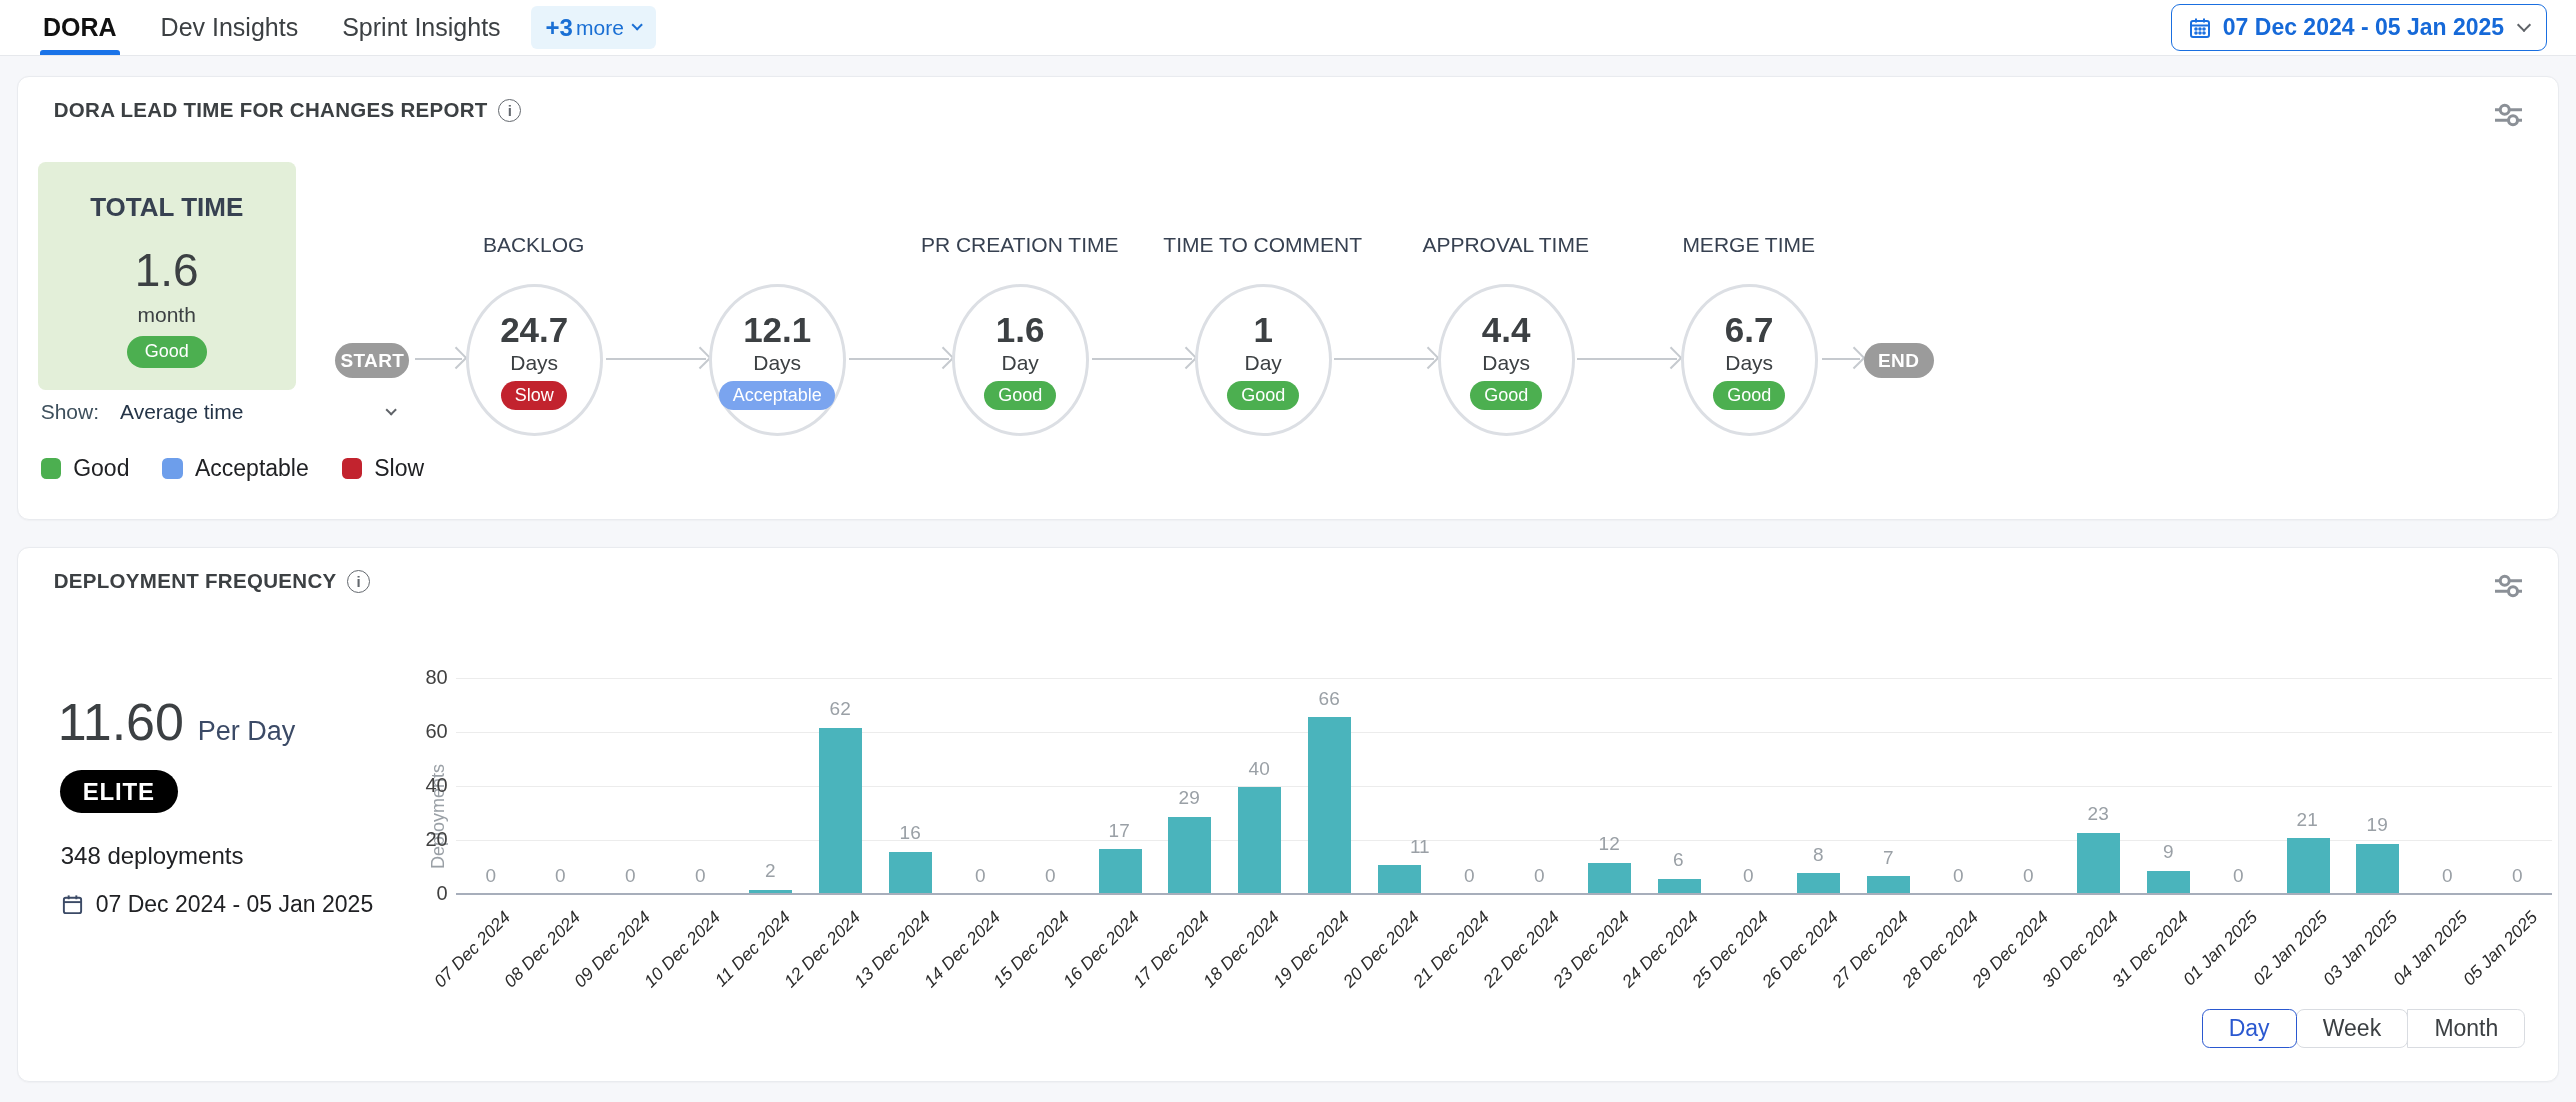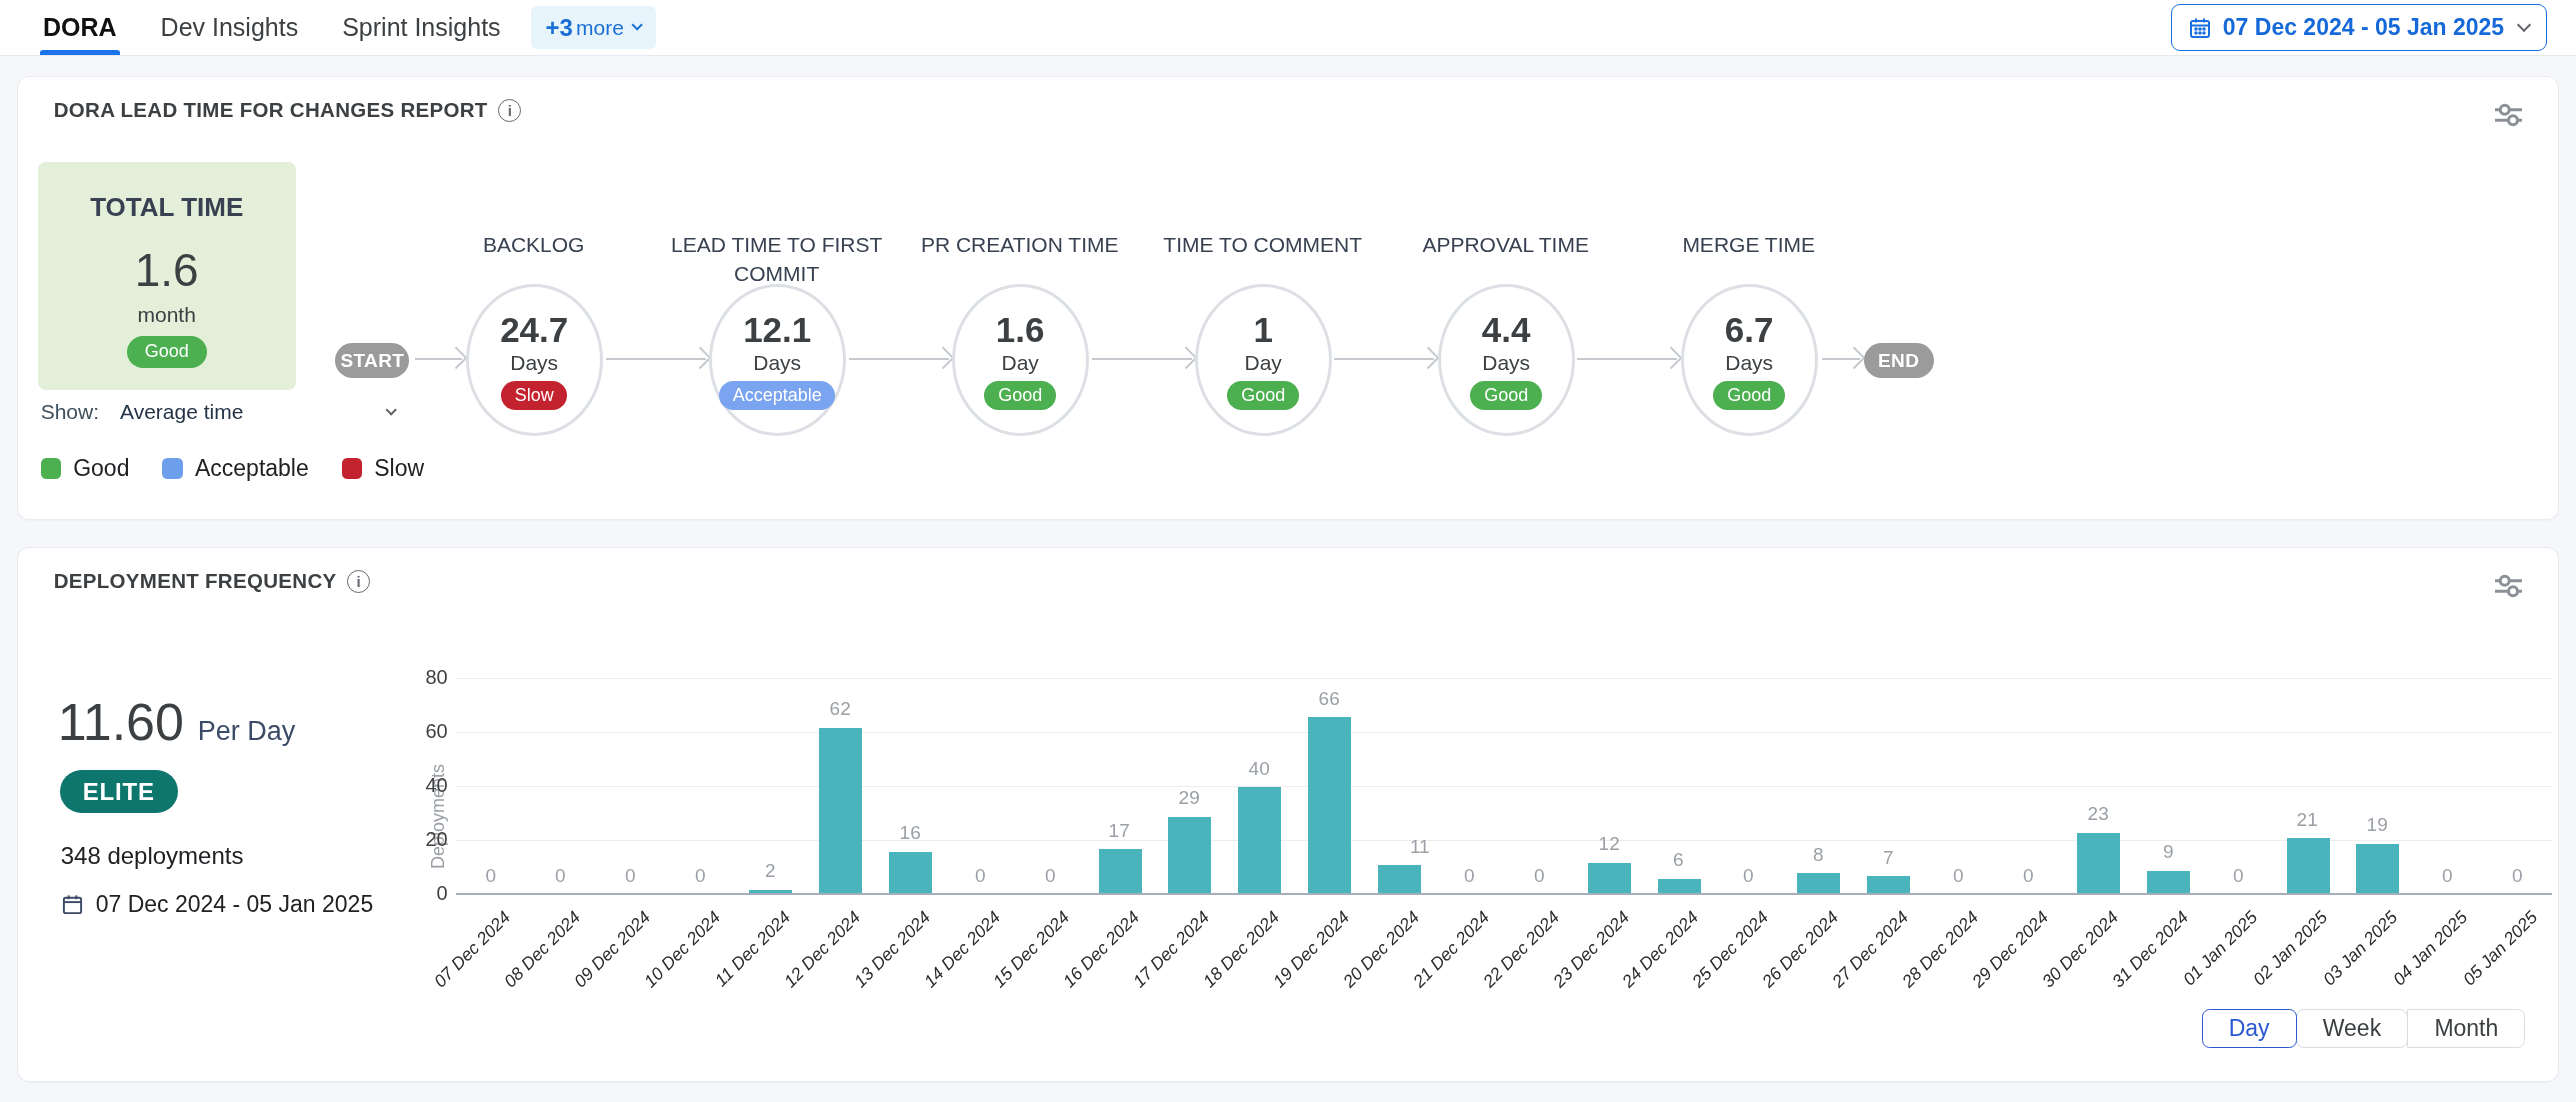--- a/index.html
+++ b/index.html
@@ -167,21 +167,20 @@
     <div class="arrow" style="left:93px;width:47px;"></div>
 
     <div class="stage-label" style="left:87px;">BACKLOG</div>
     <div class="stage-node" style="left:144px;">
       <span class="stage-value">24.7</span>
       <span class="stage-unit">Days</span>
       <span class="stage-badge" style="background: rgb(194, 35, 46);">Slow</span>
     </div>
     <div class="arrow" style="left:284px;width:100px;"></div>
 
-    <div class="stage-label" style="left:330px;">LEAD TIME TO FIRST COMMIT</div>
     <div class="stage-node" style="left:387px;">
       <span class="stage-value">12.1</span>
       <span class="stage-unit">Days</span>
       <span class="stage-badge" style="background: rgb(122, 164, 239);">Acceptable</span>
     </div>
     <div class="arrow" style="left:527px;width:100px;"></div>
 
     <div class="stage-label" style="left:573px;">PR CREATION TIME</div>
     <div class="stage-node" style="left:630px;">
       <span class="stage-value">1.6</span>
@@ -229,21 +228,21 @@
         <circle cx="17" cy="13" r="6"></circle>
       <line x1="4" y1="27" x2="40" y2="27"></line>
         <circle cx="28" cy="27" r="6"></circle>
     </svg>
   </span>
 
   <div class="rate-row">
     <span class="rate-value">11.60</span>
     <span class="rate-unit">Per Day</span>
   </div>
-  <span class="elite-badge" id="elite-badge" style="background: #0f766e;">ELITE</span>
+  <span class="elite-badge" id="elite-badge" style="background: #000000;">ELITE</span>
   <div class="deploy-count">348 deployments</div>
   <div class="deploy-range">
     <svg width="23" height="23" viewBox="0 0 24 24" fill="none" stroke="#3b4a66" stroke-width="2">
       <rect x="3" y="5" width="18" height="16" rx="2"></rect>
         <line x1="3" y1="9.5" x2="21" y2="9.5"></line>
         <line x1="8" y1="2.5" x2="8" y2="6.5"></line>
         <line x1="16" y1="2.5" x2="16" y2="6.5"></line>
     </svg>
     <span>07 Dec 2024 - 05 Jan 2025</span>
   </div>

